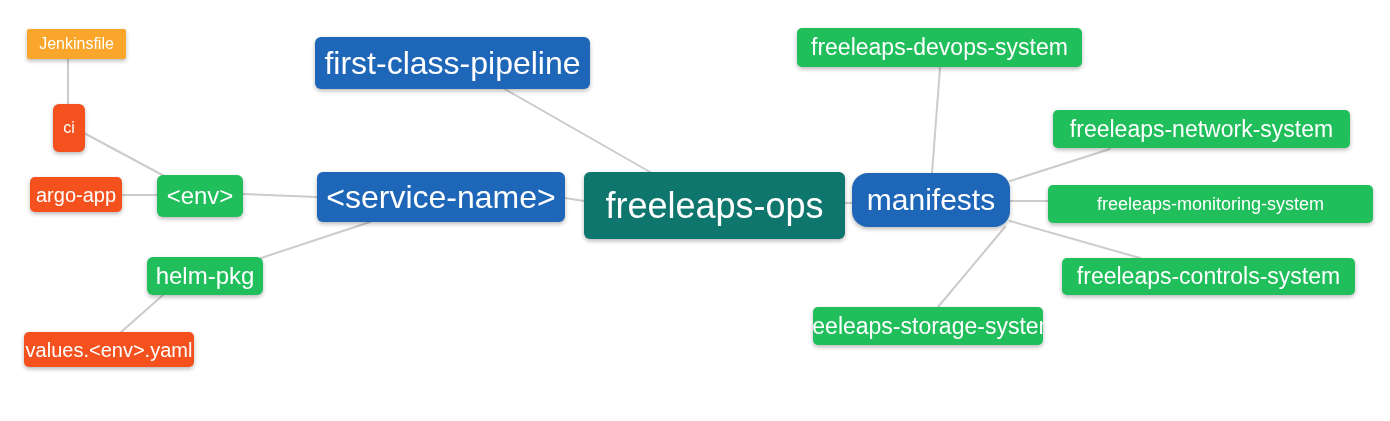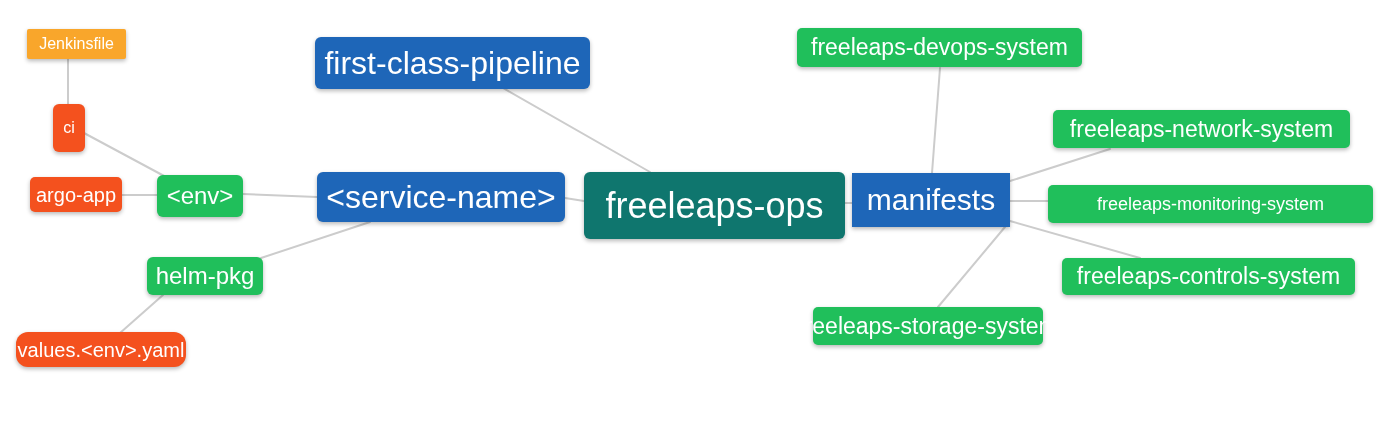--- a/index.html
+++ b/index.html
@@ -63,33 +63,33 @@
     </div>
     <div class="mm-node" style="left: 30px; top: 177px; width: 92px; height: 35px; background: rgb(244, 81, 30); border-radius: 5px; font-size: 20px; color: rgb(255, 255, 255);">
       <span>argo-app</span>
     </div>
     <div class="mm-node" style="left: 157px; top: 175px; width: 86px; height: 42px; background: rgb(32, 191, 91); border-radius: 6px; font-size: 24px; color: rgb(255, 255, 255);">
       <span>&lt;env&gt;</span>
     </div>
     <div class="mm-node" style="left: 147px; top: 257px; width: 116px; height: 38px; background: rgb(32, 191, 91); border-radius: 6px; font-size: 24px; color: rgb(255, 255, 255);">
       <span>helm-pkg</span>
     </div>
-    <div class="mm-node" style="left: 16px; top: 332px; width: 170px; height: 35px; background: rgb(244, 81, 30); border-radius: 12px; font-size: 20px; color: rgb(255, 255, 255);">
+    <div class="mm-node" style="left: 24px; top: 332px; width: 170px; height: 35px; background: rgb(244, 81, 30); border-radius: 5px; font-size: 20px; color: rgb(255, 255, 255);">
       <span>values.&lt;env&gt;.yaml</span>
     </div>
     <div class="mm-node" style="left: 315px; top: 37px; width: 275px; height: 52px; background: rgb(30, 102, 184); border-radius: 6px; font-size: 32px; color: rgb(255, 255, 255);">
       <span>first-class-pipeline</span>
     </div>
     <div class="mm-node" style="left: 317px; top: 172px; width: 248px; height: 50px; background: rgb(30, 102, 184); border-radius: 6px; font-size: 32px; color: rgb(255, 255, 255);">
       <span>&lt;service-name&gt;</span>
     </div>
     <div class="mm-node" style="left: 584px; top: 172px; width: 261px; height: 67px; background: #0f766e; border-radius: 6px; font-size: 36px; color: rgb(255, 255, 255);">
       <span>freeleaps-ops</span>
     </div>
-    <div class="mm-node" style="left: 852px; top: 173px; width: 158px; height: 54px; background: rgb(30, 102, 184); border-radius: 0; font-size: 30px; color: rgb(255, 255, 255);">
+    <div class="mm-node" style="left: 852px; top: 173px; width: 158px; height: 54px; background: rgb(30, 102, 184); border-radius: 16px; font-size: 30px; color: rgb(255, 255, 255);">
       <span>manifests</span>
     </div>
     <div class="mm-node" style="left: 797px; top: 28px; width: 285px; height: 39px; background: rgb(32, 191, 91); border-radius: 5px; font-size: 23px; color: rgb(255, 255, 255);">
       <span>freeleaps-devops-system</span>
     </div>
     <div class="mm-node" style="left: 1053px; top: 110px; width: 297px; height: 38px; background: rgb(32, 191, 91); border-radius: 5px; font-size: 23px; color: rgb(255, 255, 255);">
       <span>freeleaps-network-system</span>
     </div>
     <div class="mm-node" style="left: 1048px; top: 185px; width: 325px; height: 38px; background: rgb(32, 191, 91); border-radius: 5px; font-size: 18px; color: rgb(255, 255, 255);">
       <span>freeleaps-monitoring-system</span>

